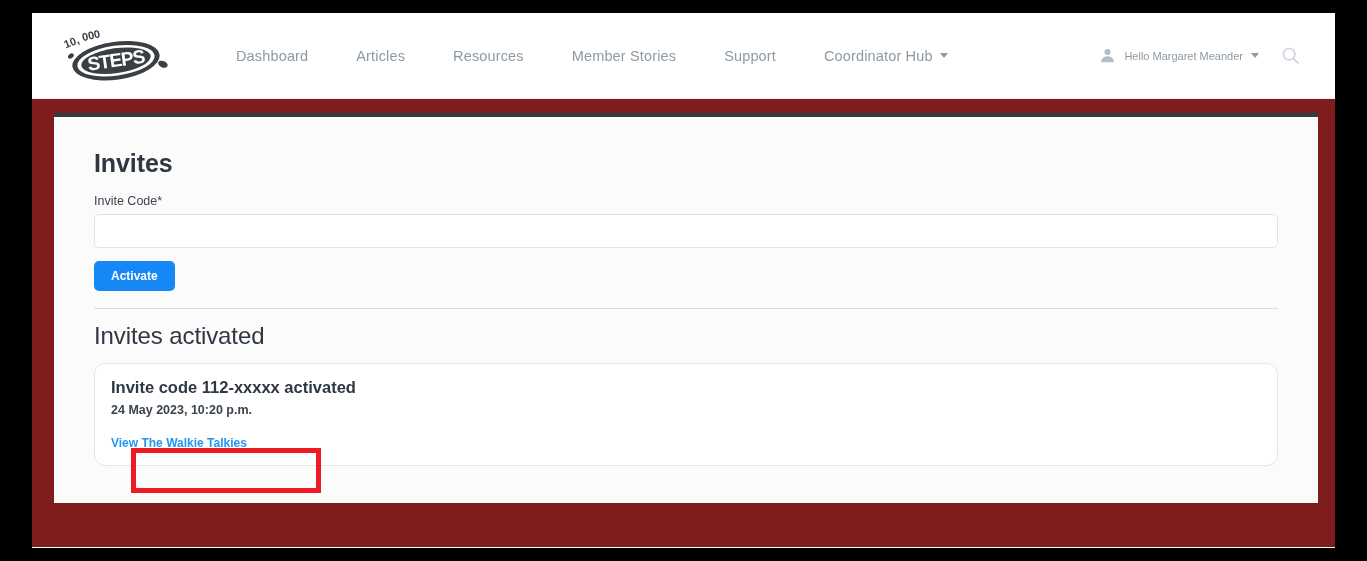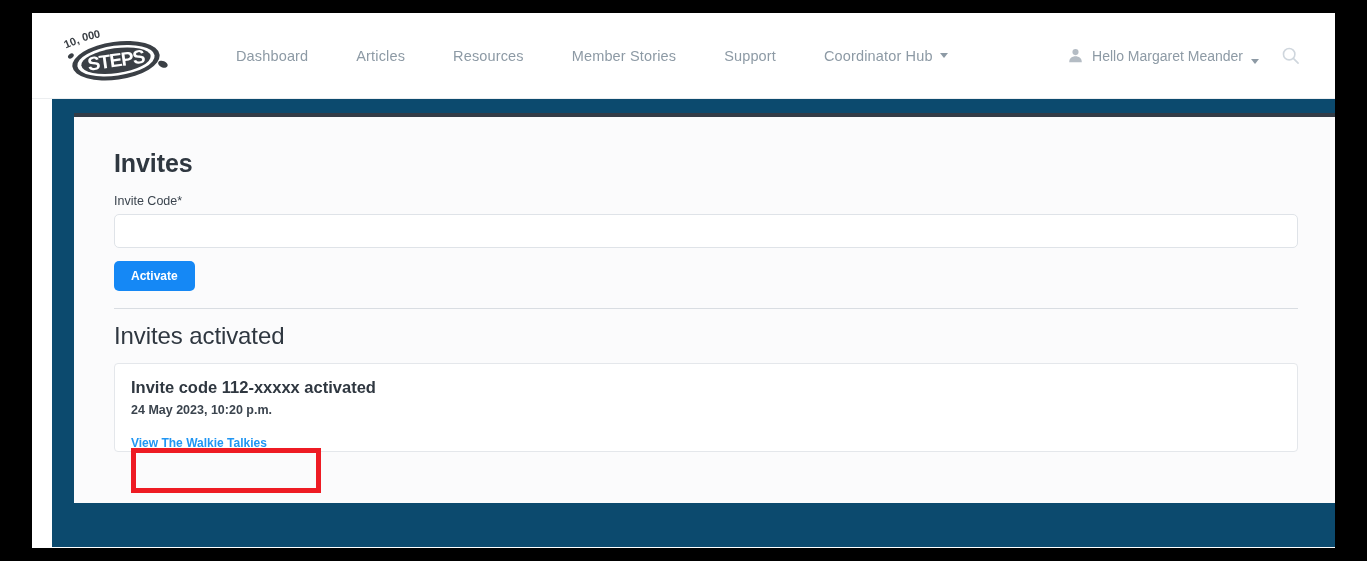--- a/index.html
+++ b/index.html
@@ -85,44 +85,43 @@
 
   .nav-right {
     margin-left: auto;
     display: flex;
     align-items: center;
     padding-right: 18px;
     gap: 4px;
   }
   .user-menu {
     display: inline-flex;
-    align-items: flex-end;
+    align-items: center;
     gap: 8px;
     color: #8d9aa5;
-    font-size: 14px;
+    font-size: 11px;
     padding: 8px 10px;
     cursor: pointer;
     white-space: nowrap;
   }
   .user-avatar-icon { display: block; }
   .search-btn {
     display: inline-flex;
     align-items: center;
     justify-content: center;
     width: 34px; height: 34px;
     cursor: pointer;
   }
 
   
   .content-wrap {
     position: relative;
     padding: 14px 22px 0 22px;
     height: calc(100% - 87px);
-    background: #0c4a6e;
-    margin-left: 20px;
+    background: #7f1d1d;
   }
 
   .panel {
     position: relative;
     background: #fbfbfc;
     border-top: 4px solid #333c47;
     width: 1264px;
     height: 390px;
     padding: 26px 40px 0 40px;
   }
@@ -182,22 +181,22 @@
     font-weight: normal;
     color: #2f3740;
     margin: 13px 0 13px 0;
     letter-spacing: -0.1px;
   }
 
   .invite-card {
     width: 1184px;
     background: #ffffff;
     border: 1px solid #e4e7eb;
-    border-radius: 4px;
-    padding: 14px 16px 0 16px;
+    border-radius: 11px;
+    padding: 14px 16px 14px 16px;
     position: relative;
   }
   .invite-card-title {
     font-size: 16.5px;
     font-weight: bold;
     color: #2f3740;
     margin: 0 0 6px 0;
   }
   .invite-card-time {
     font-size: 12.5px;

